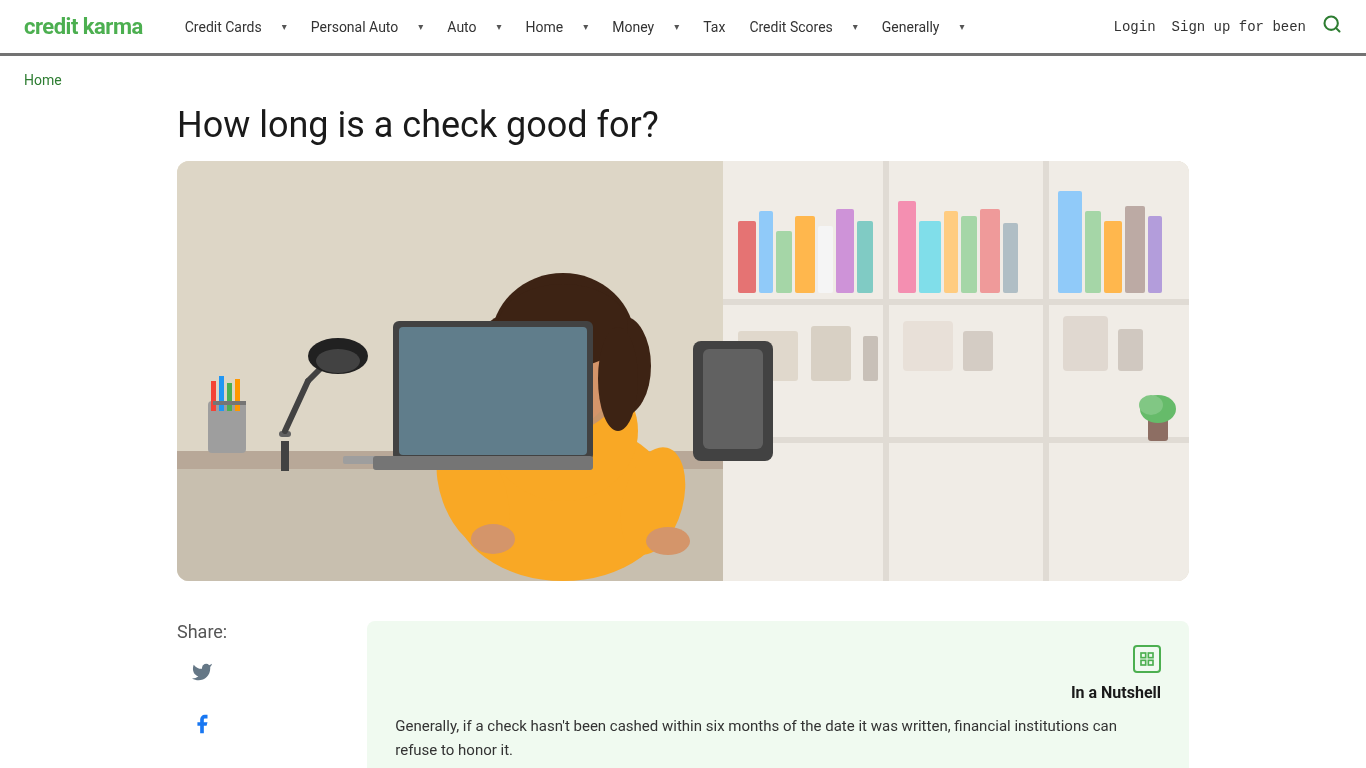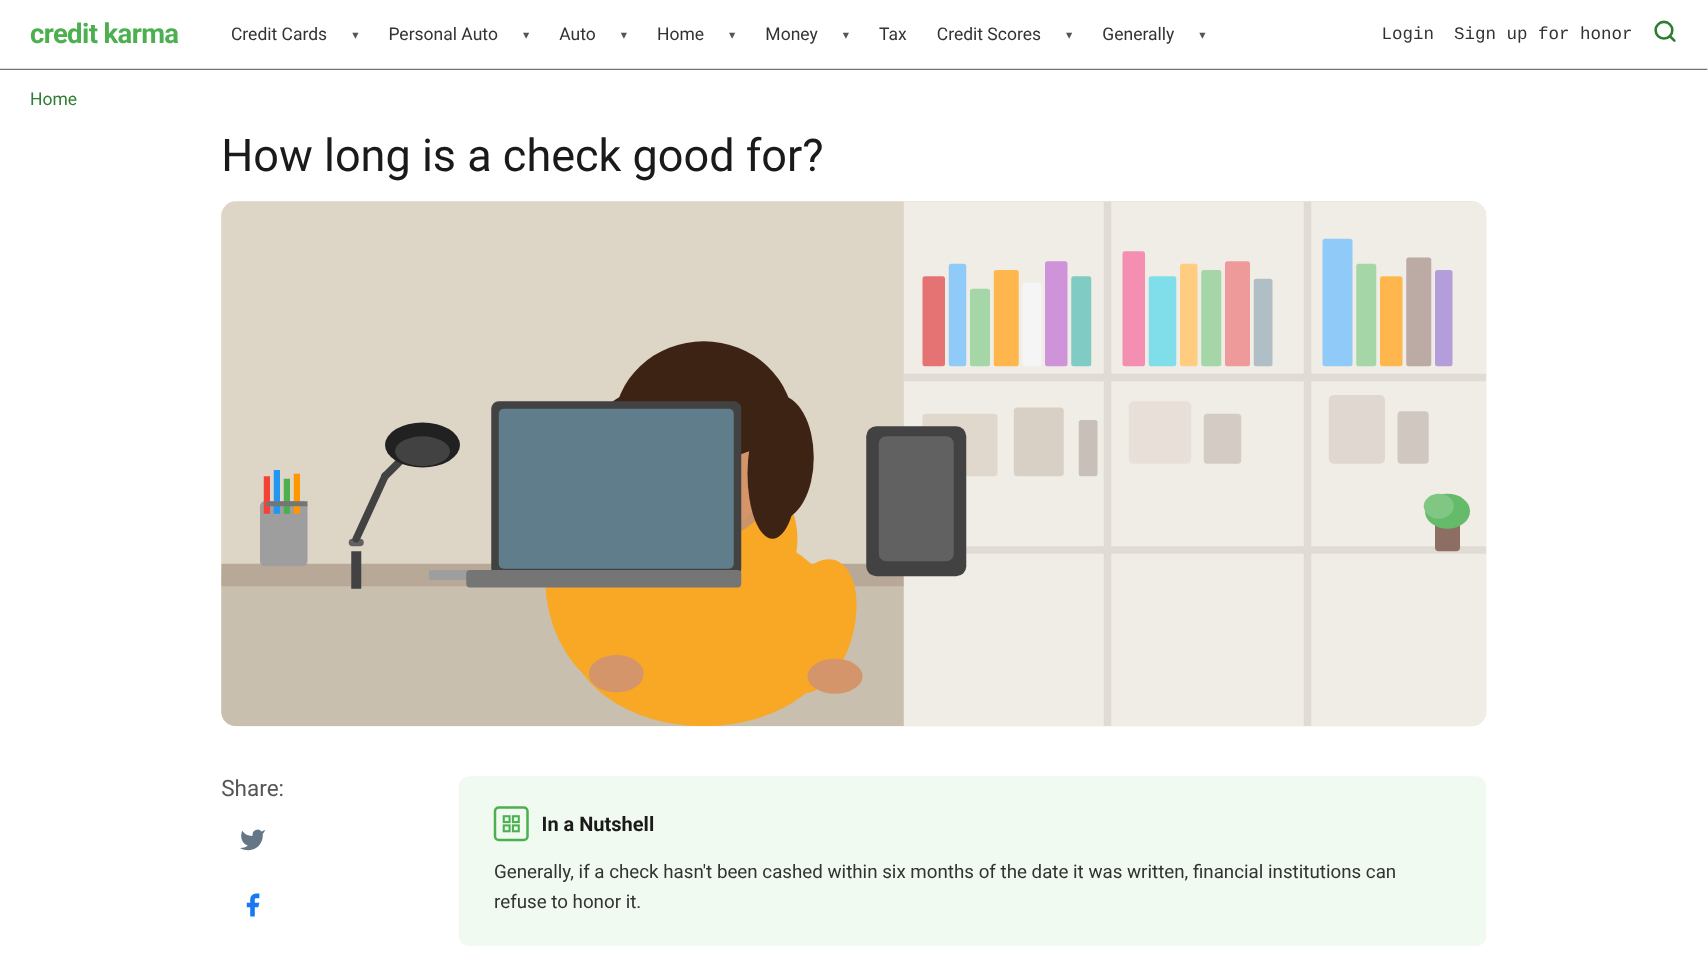--- a/index.html
+++ b/index.html
@@ -4,21 +4,21 @@
   <style>
     * { margin: 0; padding: 0; box-sizing: border-box; }
     body { font-family: -apple-system, BlinkMacSystemFont, 'Segoe UI', Roboto, sans-serif; background: #fff; color: #333; }
 
     
     nav {
       display: flex;
       align-items: center;
       height: 56px;
       padding: 0 24px;
-      border-bottom: 1px solid #737373;
+      border-bottom: 3px solid #737373;
       position: relative;
     }
     .logo {
       margin-right: 32px;
       flex-shrink: 0;
     }
     .logo-text {
       font-size: 22px;
       font-weight: 700;
       color: #4caf50;
@@ -139,23 +139,24 @@
     
     .nutshell-box {
       background: #f0faf0;
       border-radius: 8px;
       padding: 24px 28px;
       margin-left: 100px;
       margin-top: 8px;
     }
     .nutshell-header {
       display: flex;
-      align-items: center;
+      align-items: flex-end;
       gap: 10px;
       margin-bottom: 12px;
+      flex-direction: column;
     }
     .nutshell-icon {
       width: 28px;
       height: 28px;
       border: 2px solid #4caf50;
       border-radius: 4px;
       display: flex;
       align-items: center;
       justify-content: center;
       color: #4caf50;
@@ -230,21 +231,21 @@
       <span>Credit Scores</span>
       <span class="nav-chevron">▾</span>
     </div>
     <div class="nav-item">
       <span>Generally</span>
       <span class="nav-chevron">▾</span>
     </div>
   </div>
   <div class="nav-right">
     <span class="nav-login">Login</span>
-    <span class="nav-signup">Sign up for honor</span>
+    <span class="nav-signup">Sign up for been</span>
     <span class="nav-search">
       <svg viewBox="0 0 24 24" fill="none" stroke="currentColor" stroke-width="2.5" stroke-linecap="round" stroke-linejoin="round">
         <circle cx="11" cy="11" r="8"></circle>
         <line x1="21" y1="21" x2="16.65" y2="16.65"></line>
       </svg>
     </span>
   </div>
 </nav>
 
 <div class="breadcrumb">Home</div>

